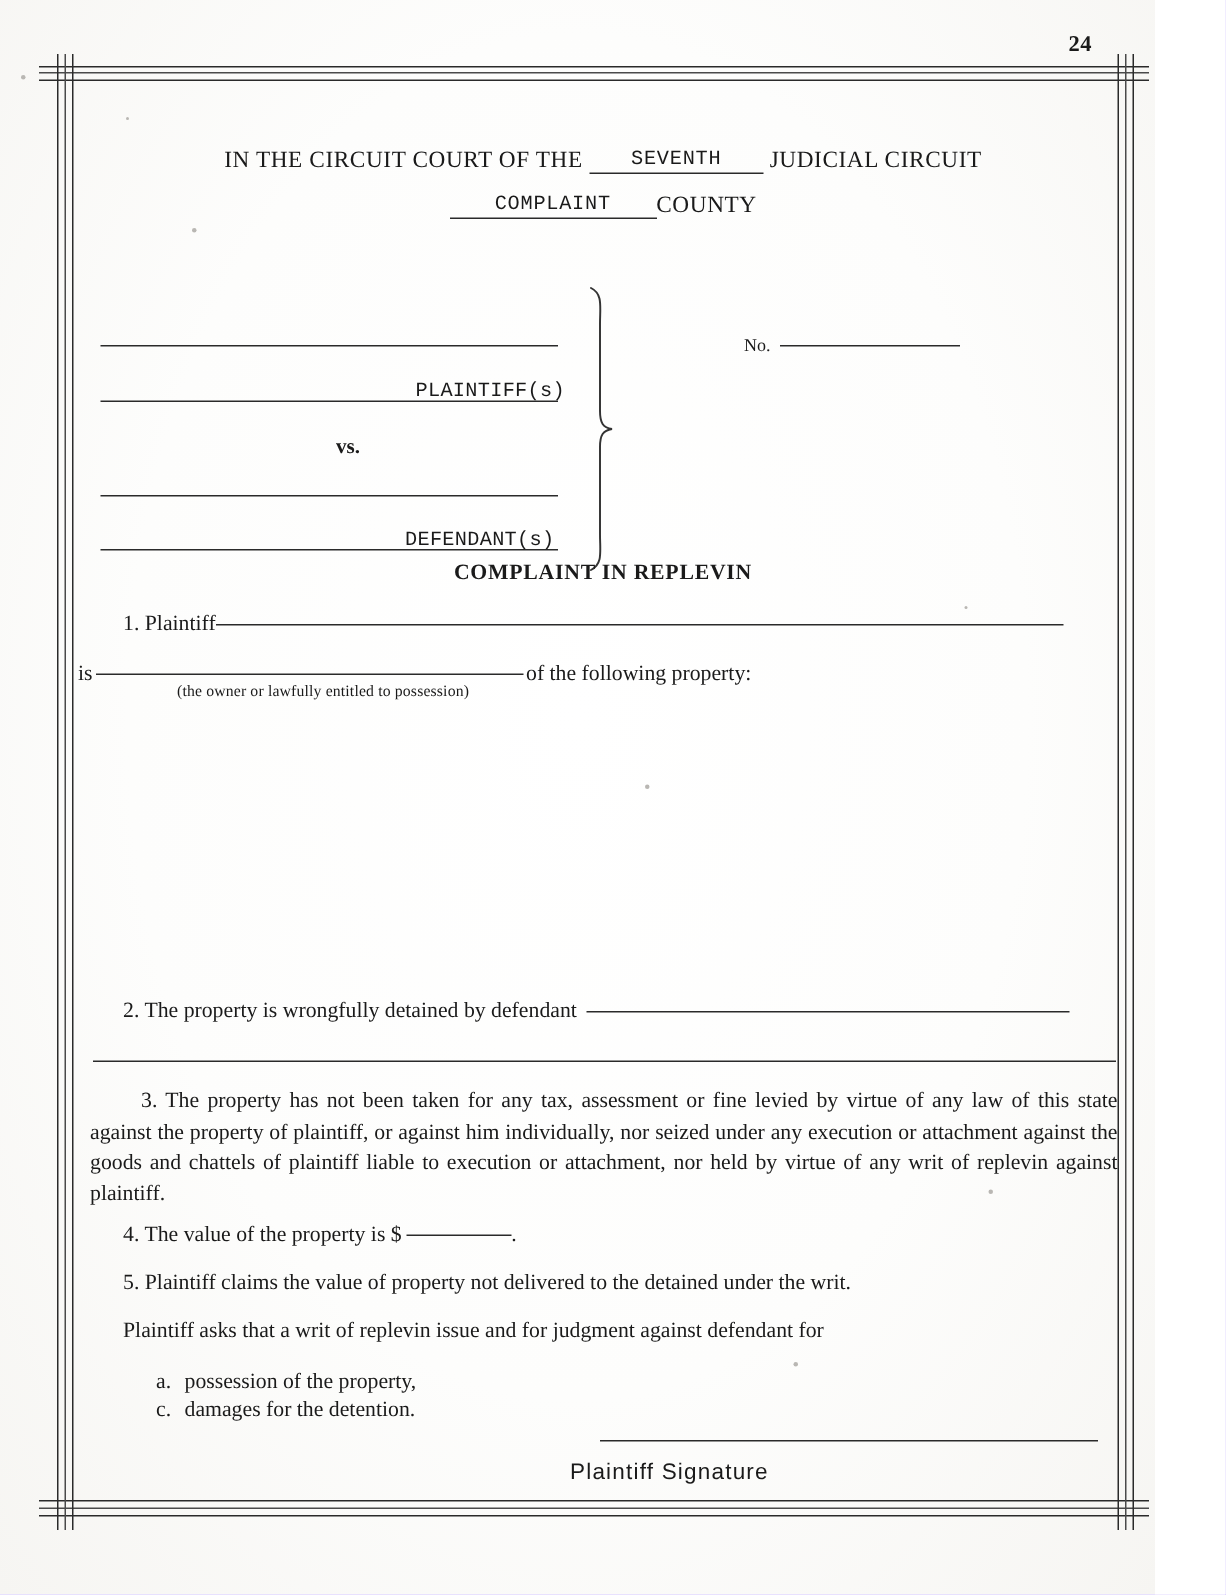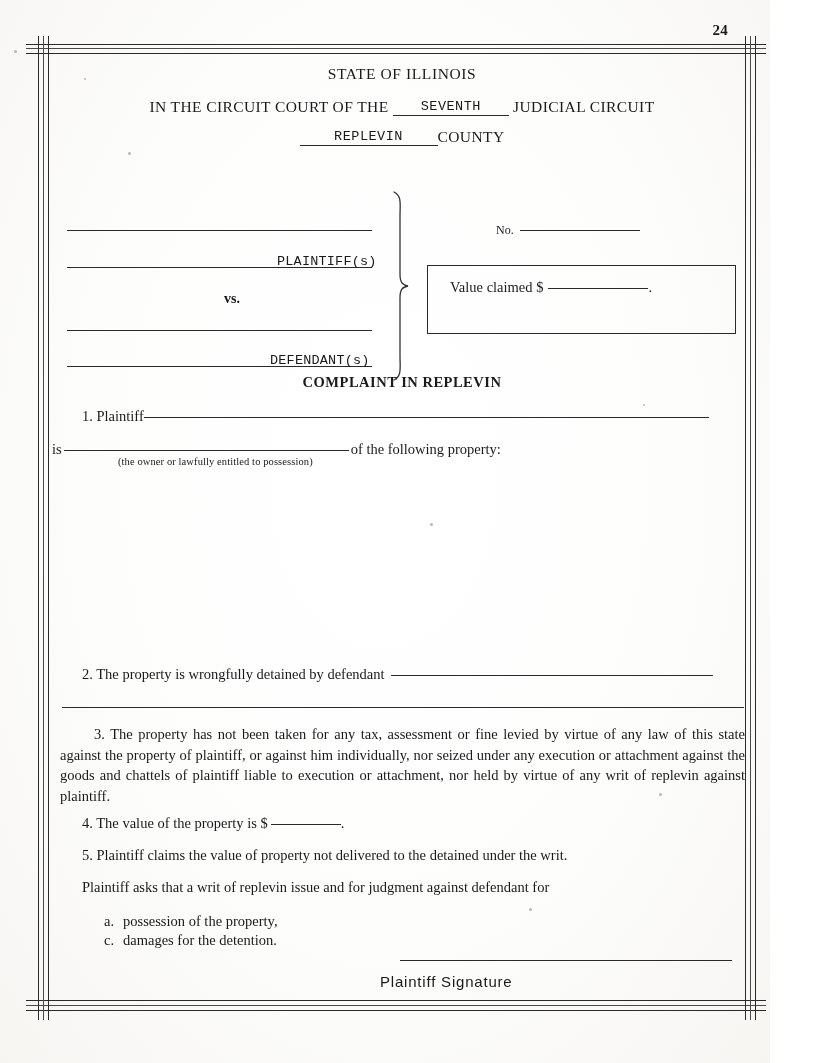--- a/index.html
+++ b/index.html
@@ -361,30 +361,29 @@
   <div class="speck" style="left:14px; top:50px;  width:3px; height:3px;"></div>
   <div class="speck" style="left:84px; top:78px;  width:2px; height:2px;"></div>
   <div class="speck" style="left:128px; top:152px; width:3px; height:3px;"></div>
   <div class="speck" style="left:430px; top:523px; width:3px; height:3px;"></div>
   <div class="speck" style="left:643px; top:404px; width:2px; height:2px;"></div>
   <div class="speck" style="left:659px; top:793px; width:3px; height:3px;"></div>
   <div class="speck" style="left:529px; top:908px; width:3px; height:3px;"></div>
 
   <div class="content">
 
-    <div class="title-state">STATE OF ILLINOIS</div>
 
     <div class="circuit-line">
       <span>IN THE CIRCUIT COURT OF THE</span>
       <span class="fill-typed">SEVENTH</span>
       <span>JUDICIAL CIRCUIT</span>
     </div>
 
     <div class="county-line">
-      <span class="fill-typed wide">REPLEVIN</span><span>COUNTY</span>
+      <span class="fill-typed wide">COMPLAINT</span><span>COUNTY</span>
     </div>
 
     <div class="caption">
 
       <div class="cap-line cap-l1"></div>
       <div class="cap-line cap-l2"></div>
       <div class="cap-role role-plaintiff">PLAINTIFF(s)</div>
 
       <div class="cap-vs">vs.</div>
 
@@ -393,25 +392,20 @@
       <div class="cap-role role-defendant">DEFENDANT(s)</div>
 
       <svg class="brace" viewBox="0 0 24 192" preserveAspectRatio="none">
         <path d="M6 2 C14 6, 12 14, 12 26 L12 84 C12 92, 14 95, 20 96 C14 97, 12 100, 12 108 L12 166 C12 178, 14 186, 6 190" fill="none" stroke="#333" stroke-width="1.3" stroke-linecap="round"></path>
       </svg>
 
       <div class="no-line">
         <span>No.</span><span class="blank-rule rule-no"></span>
       </div>
 
-      <div class="value-box">
-        <div class="value-box-text">
-          <span>Value claimed $</span><span class="blank-rule rule-value"></span><span>.</span>
-        </div>
-      </div>
     </div>
 
     <div class="doc-heading">COMPLAINT IN REPLEVIN</div>
 
     <div class="item1 body-text">
       <span>1.</span>
       <span>Plaintiff</span><span class="flex-rule"></span>
     </div>
 
     <div class="item1b body-text">

